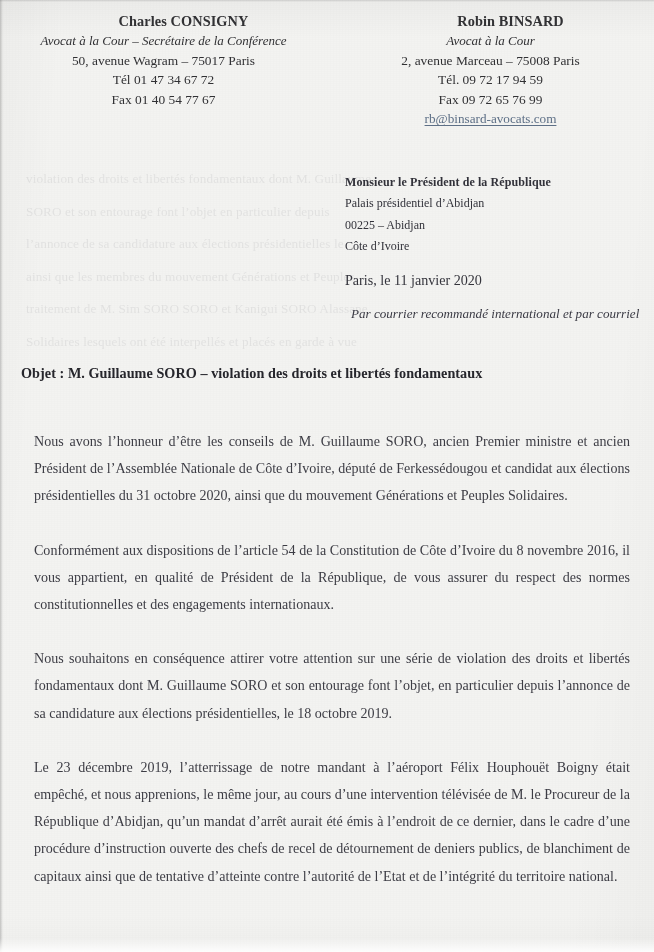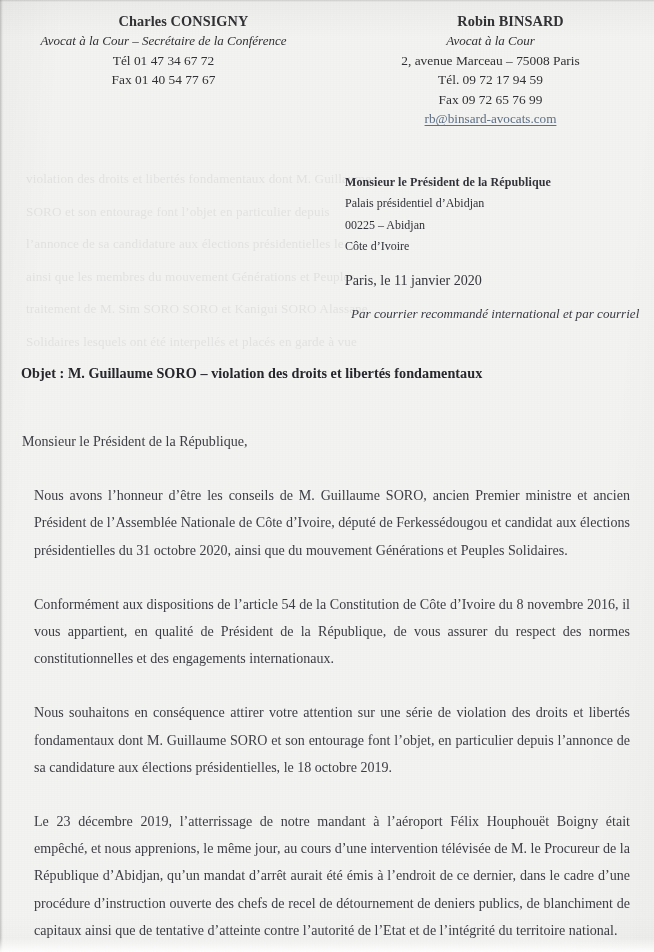--- a/index.html
+++ b/index.html
@@ -177,20 +177,21 @@
   <p>Solidaires lesquels ont été interpellés et placés en garde à vue</p>
 </div>
 
 <div class="content">
 
   <div class="letterhead">
 
     <div class="lawyer">
       <div class="name">Charles CONSIGNY</div>
       <div class="title">Avocat à la Cour – Secrétaire de la Conférence</div>
+      <div class="addr">50, avenue Wagram – 75017 Paris</div>
       <div class="tel">Tél 01 47 34 67 72</div>
       <div class="fax">Fax 01 40 54 77 67</div>
     </div>
 
     <div class="lawyer">
       <div class="name">Robin BINSARD</div>
       <div class="title">Avocat à la Cour</div>
       <div class="addr">2, avenue Marceau – 75008 Paris</div>
       <div class="tel">Tél. 09 72 17 94 59</div>
       <div class="fax">Fax 09 72 65 76 99</div>
@@ -205,21 +206,20 @@
     <div>00225 – Abidjan</div>
     <div>Côte d’Ivoire</div>
   </div>
 
   <div class="dateline">Paris, le 11 janvier 2020</div>
   <div class="sendmode">Par courrier recommandé international et par courriel</div>
 
   <div class="subject">Objet : M. Guillaume SORO – violation des droits et libertés fondamentaux</div>
 
   <div class="body">
-    <p class="salutation">Monsieur le Président de la République,</p>
     <p class="para">Nous avons l’honneur d’être les conseils de M. Guillaume SORO, ancien Premier ministre et ancien Président de l’Assemblée Nationale de Côte d’Ivoire, député de Ferkessédougou et candidat aux élections présidentielles du 31 octobre 2020, ainsi que du mouvement Générations et Peuples Solidaires.</p>
     <p class="para">Conformément aux dispositions de l’article 54 de la Constitution de Côte d’Ivoire du 8 novembre 2016, il vous appartient, en qualité de Président de la République, de vous assurer du respect des normes constitutionnelles et des engagements internationaux.</p>
     <p class="para">Nous souhaitons en conséquence attirer votre attention sur une série de violation des droits et libertés fondamentaux dont M. Guillaume SORO et son entourage font l’objet, en particulier depuis l’annonce de sa candidature aux élections présidentielles, le 18 octobre 2019.</p>
     <p class="para">Le 23 décembre 2019, l’atterrissage de notre mandant à l’aéroport Félix Houphouët Boigny était empêché, et nous apprenions, le même jour, au cours d’une intervention télévisée de M. le Procureur de la République d’Abidjan, qu’un mandat d’arrêt aurait été émis à l’endroit de ce dernier, dans le cadre d’une procédure d’instruction ouverte des chefs de recel de détournement de deniers publics, de blanchiment de capitaux ainsi que de tentative d’atteinte contre l’autorité de l’Etat et de l’intégrité du territoire national.</p>
 
   </div>
 
 </div>
 
 <div class="edge-left"></div>

